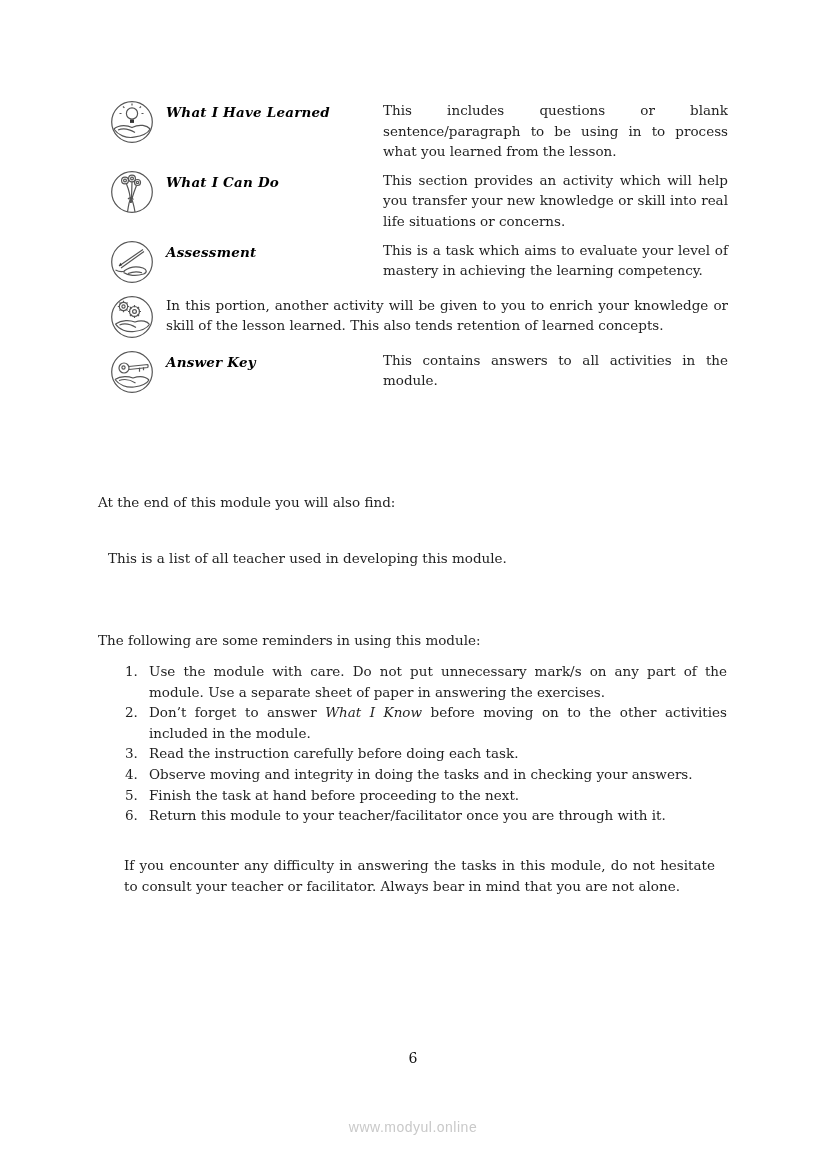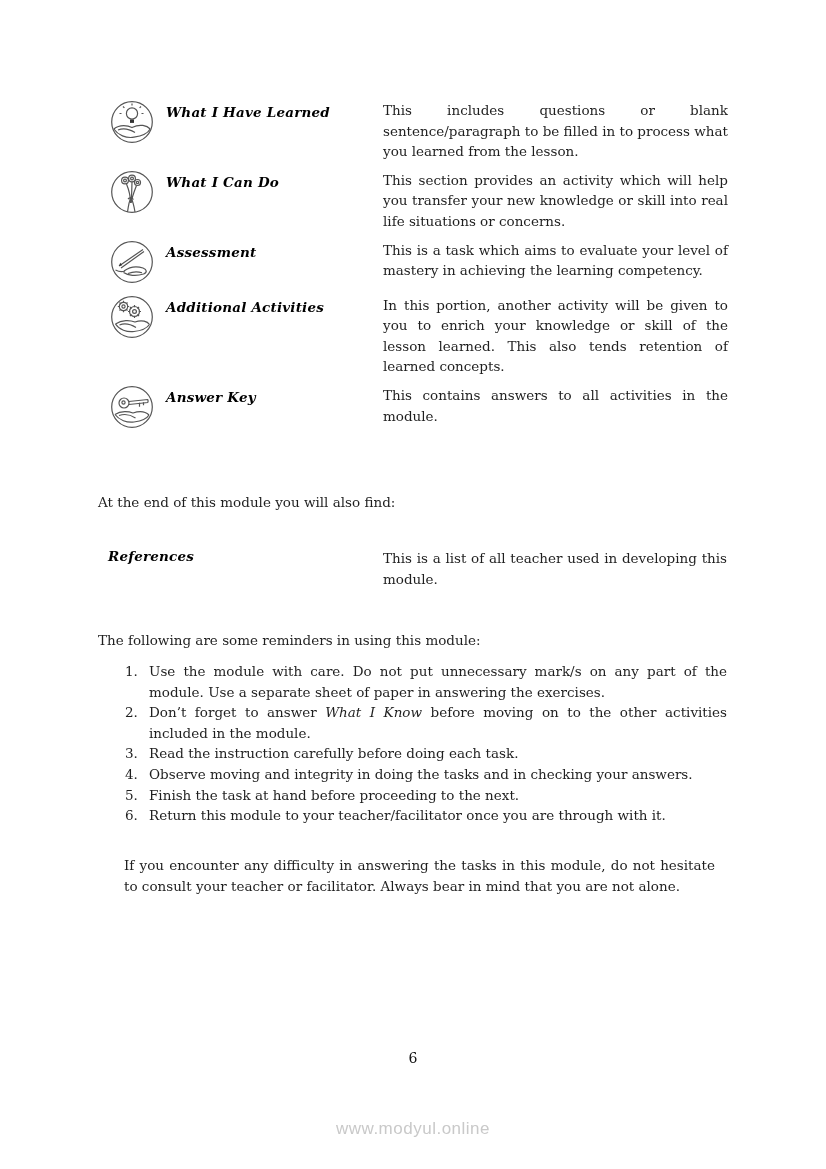--- a/index.html
+++ b/index.html
@@ -32,21 +32,21 @@
   .ritem { display:flex; line-height:20.6px; }
   .rnum  { flex:0 0 24px; }
   .rtext { flex:1 1 auto; text-align:justify; }
   .it    { font-style:italic; }
   
   .closing { position:absolute; top:855px; left:124px; width:603px; }
   .closing p { margin:0 12px 12px 0; text-align:justify; line-height:20.6px; }
   
   .pagenum  { position:absolute; top:1050px; left:0; width:100%; text-align:center; font-size:14px; color:#111; }
   .watermark{ position:absolute; top:1119px; left:0; width:100%; text-align:center;
-              font-family:"Liberation Sans", sans-serif; font-size:17px;
+              font-family:"Liberation Sans", sans-serif; font-size:14px;
               color:#c9c9c9; letter-spacing:0.5px; }
 </style>
 </head>
 <body>
 
 <div class="page">
 
   <div class="icon-table">
 
     <div class="irow">
@@ -57,21 +57,21 @@
             <circle cx="22" cy="13.5" r="5.6"></circle>
             <rect x="20" y="19.5" width="4" height="3.4" fill="#333" stroke="none"></rect>
             <path d="M22 3.5v3 M13 6.5l2 2 M31 6.5l-2 2 M9.5 13.5h3 M31.5 13.5h3" stroke-dasharray="2 1.6"></path>
             <path d="M3.8 29 C10 24 18 25.5 22 27.5 C30 23.5 37 25.5 40.2 29"></path>
             <path d="M3.8 29 C8 35 16 38.5 24 37.2 C32 36 38 33 40.2 29"></path>
             <path d="M8 30 C14 27.5 20 29.5 25 32.5"></path>
           </svg>
         </span>
       </div>
       <div class="lcell">What I Have Learned</div>
-      <div class="dcell">This includes questions or blank sentence/paragraph to be filled in to process what you learned from the lesson.</div>
+      <div class="dcell">This includes questions or blank sentence/paragraph to be using in to process what you learned from the lesson.</div>
     </div>
 
     <div class="irow">
       <div class="icell">
         <span class="icon">
           <svg width="44" height="44" viewBox="0 0 44 44" fill="none" stroke="#555" stroke-width="1.2">
             <circle cx="22" cy="22" r="20.3"></circle>
             <circle cx="15" cy="10.5" r="3.4"></circle>
               <circle cx="15" cy="10.5" r="1.4"></circle>
             <circle cx="22" cy="8.5" r="3.4"></circle>
@@ -117,21 +117,20 @@
             <path d="M13.5 5.8v2 M13.5 15.2v2 M7.8 11.5h2 M17.2 11.5h2 M9.5 7.5l1.4 1.4 M16.1 14.1l1.4 1.4 M17.5 7.5l-1.4 1.4 M10.9 14.1l-1.4 1.4"></path>
             <circle cx="24.5" cy="16.5" r="5"></circle>
               <circle cx="24.5" cy="16.5" r="1.9"></circle>
             <path d="M24.5 10v2.2 M24.5 20.8v2.2 M18 16.5h2.2 M28.8 16.5h2.2 M20 12l1.5 1.5 M27.5 19.5l1.5 1.5 M29 12l-1.5 1.5 M21.5 19.5L20 21"></path>
             <path d="M5.5 29 C12 24.5 20 25 25 27 C32 24.5 37.5 26.5 39.5 29.5"></path>
             <path d="M5.5 29 C9 34.5 17 37.5 24 36.5 C31 35.8 37 33 39.5 29.5"></path>
             <path d="M9.5 30 C15 27.8 21 29.5 26 32.5"></path>
           </svg>
         </span>
       </div>
-      <div class="lcell">Additional Activities</div>
       <div class="dcell">In this portion, another activity will be given to you to enrich your knowledge or skill of the lesson learned. This also tends retention of learned concepts.</div>
     </div>
 
     <div class="irow">
       <div class="icell">
         <span class="icon">
           <svg width="44" height="44" viewBox="0 0 44 44" fill="none" stroke="#555" stroke-width="1.2">
             <circle cx="22" cy="22" r="20.3"></circle>
             <circle cx="14" cy="18" r="5"></circle>
               <circle cx="13.5" cy="17.5" r="1.6"></circle>
@@ -145,21 +144,20 @@
       </div>
       <div class="lcell">Answer Key</div>
       <div class="dcell">This contains answers to all activities in the module.</div>
     </div>
 
   </div>
 
   <div class="line-end">At the end of this module you will also find:</div>
 
   <div class="refs-row">
-    <div class="refs-label">References</div>
     <div class="refs-desc">This is a list of all teacher used in developing this module.</div>
   </div>
 
   <div class="line-reminders">The following are some reminders in using this module:</div>
 
   <div class="rlist">
     <div class="ritem">
       <span class="rnum">1.</span>
       <span class="rtext">Use the module with care. Do not put unnecessary mark/s on any part of the module. Use a separate sheet of paper in answering the exercises.</span>
     </div>

